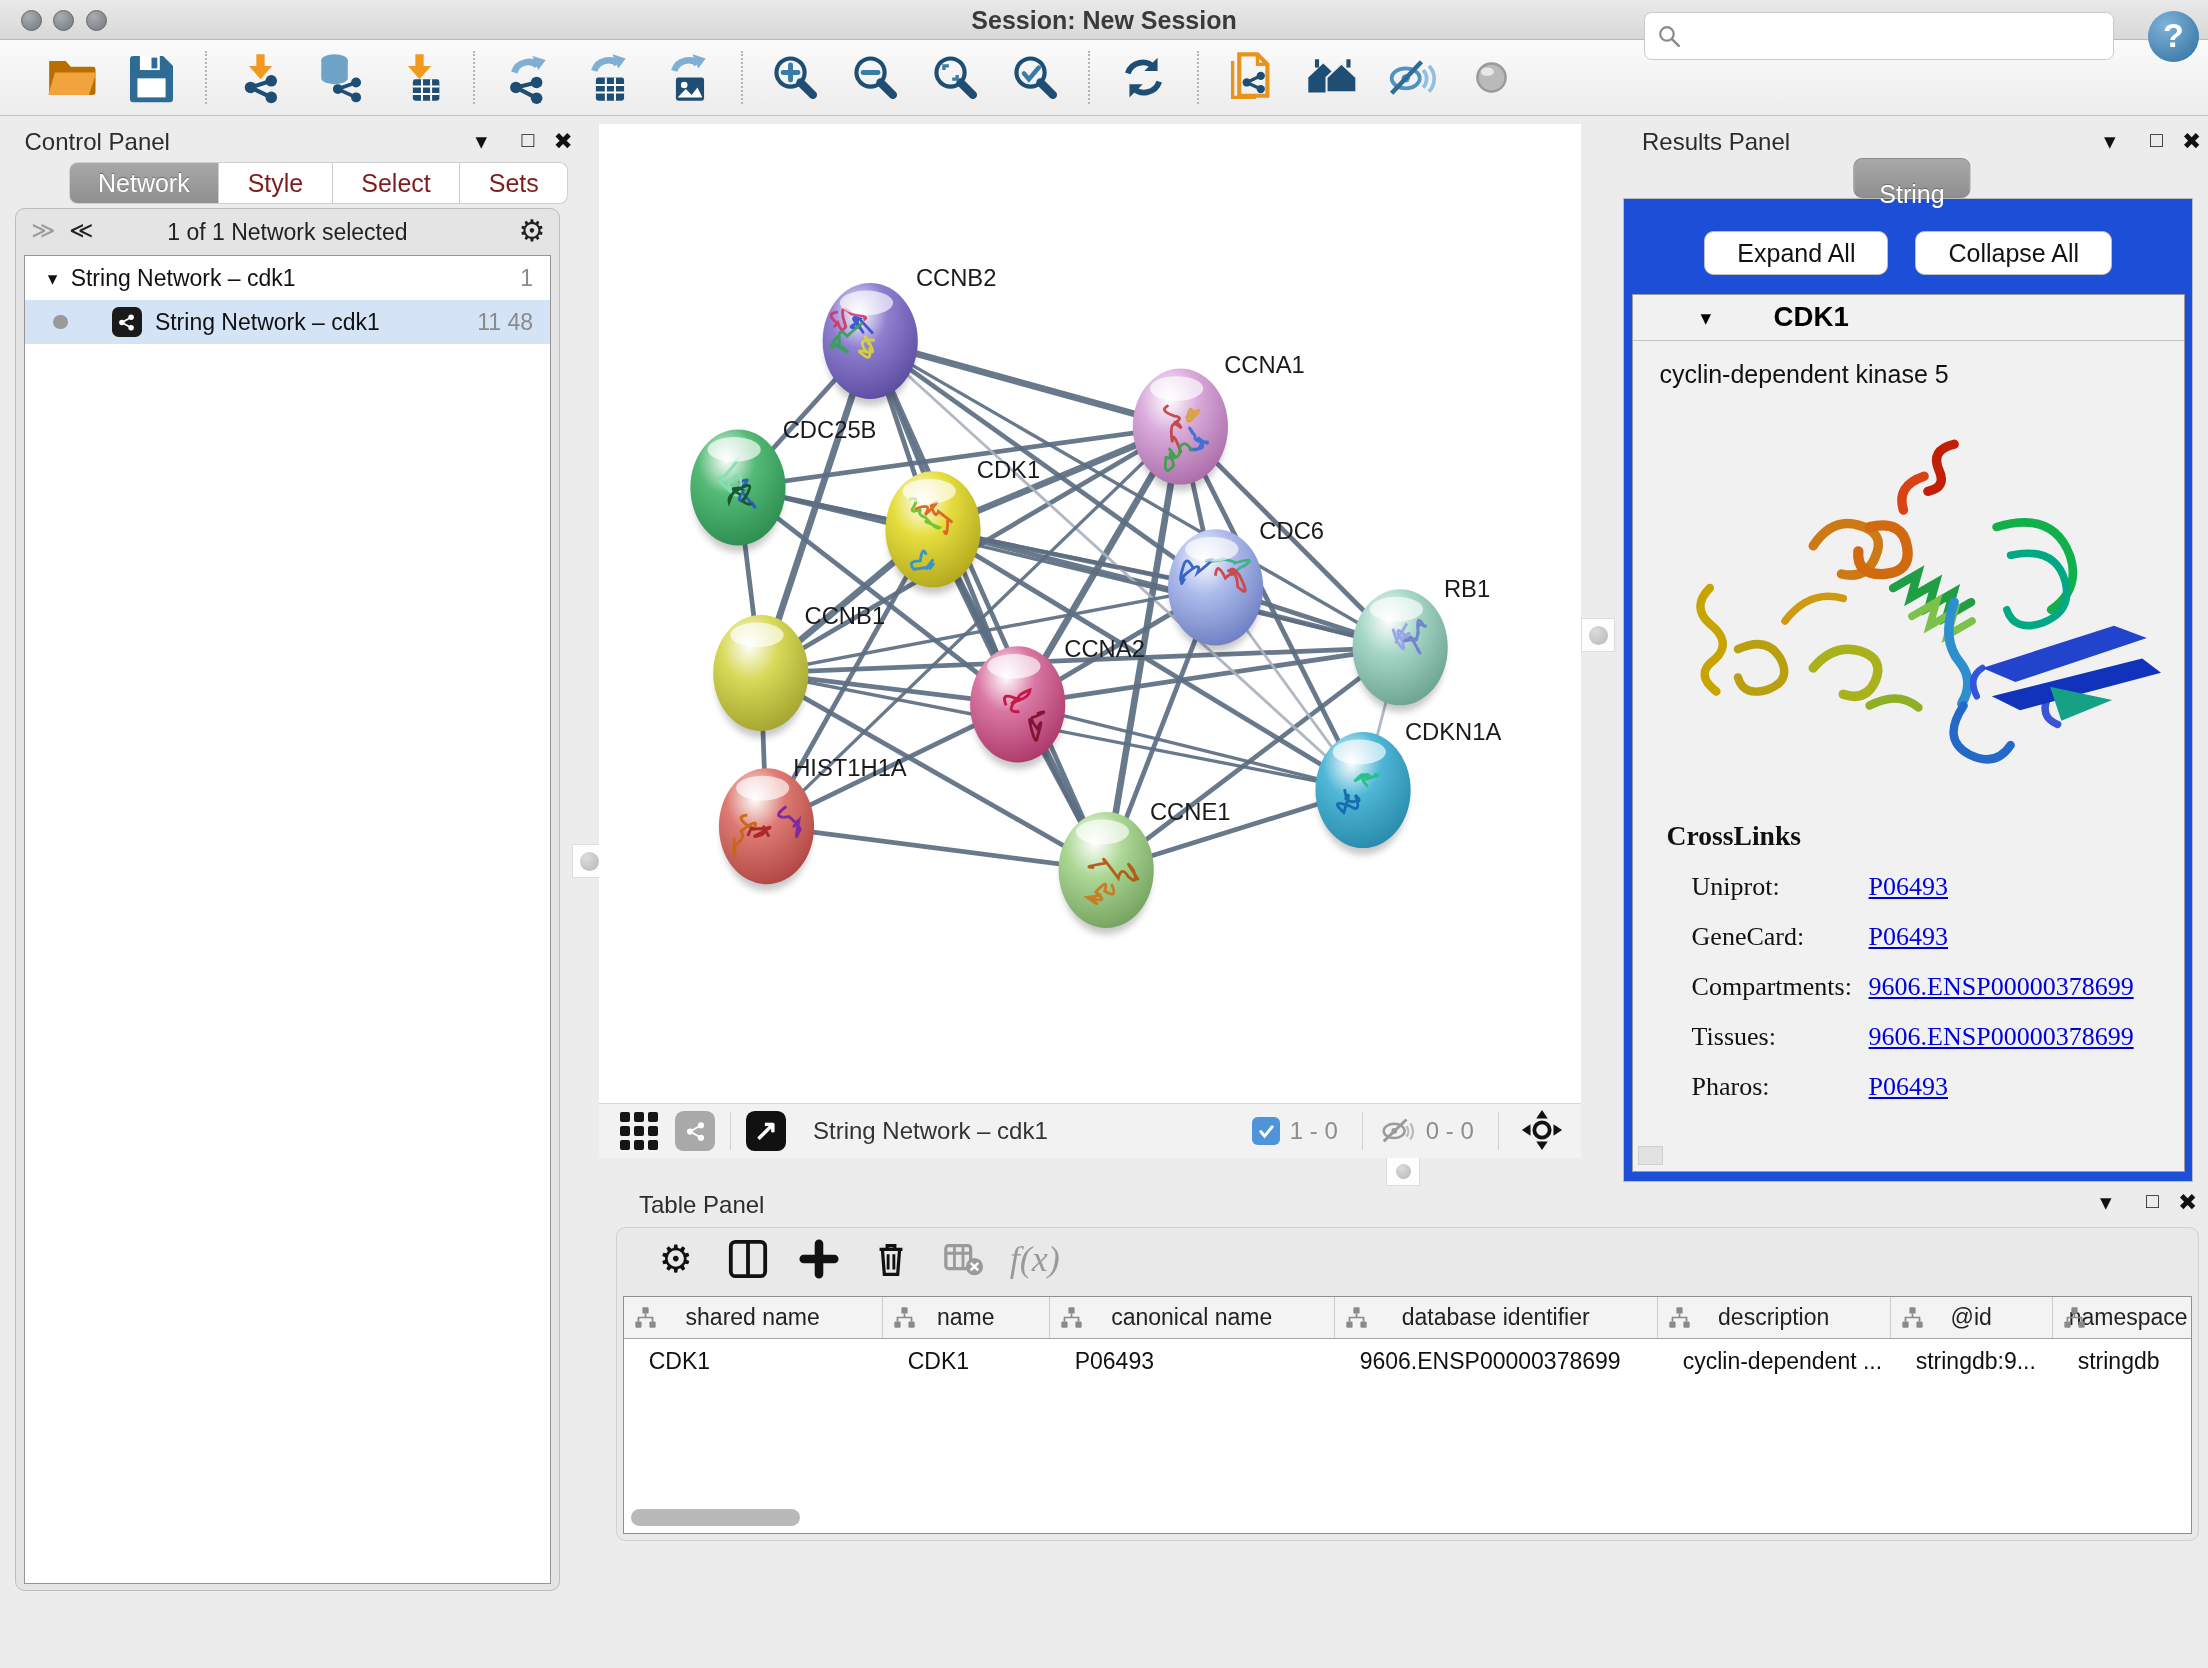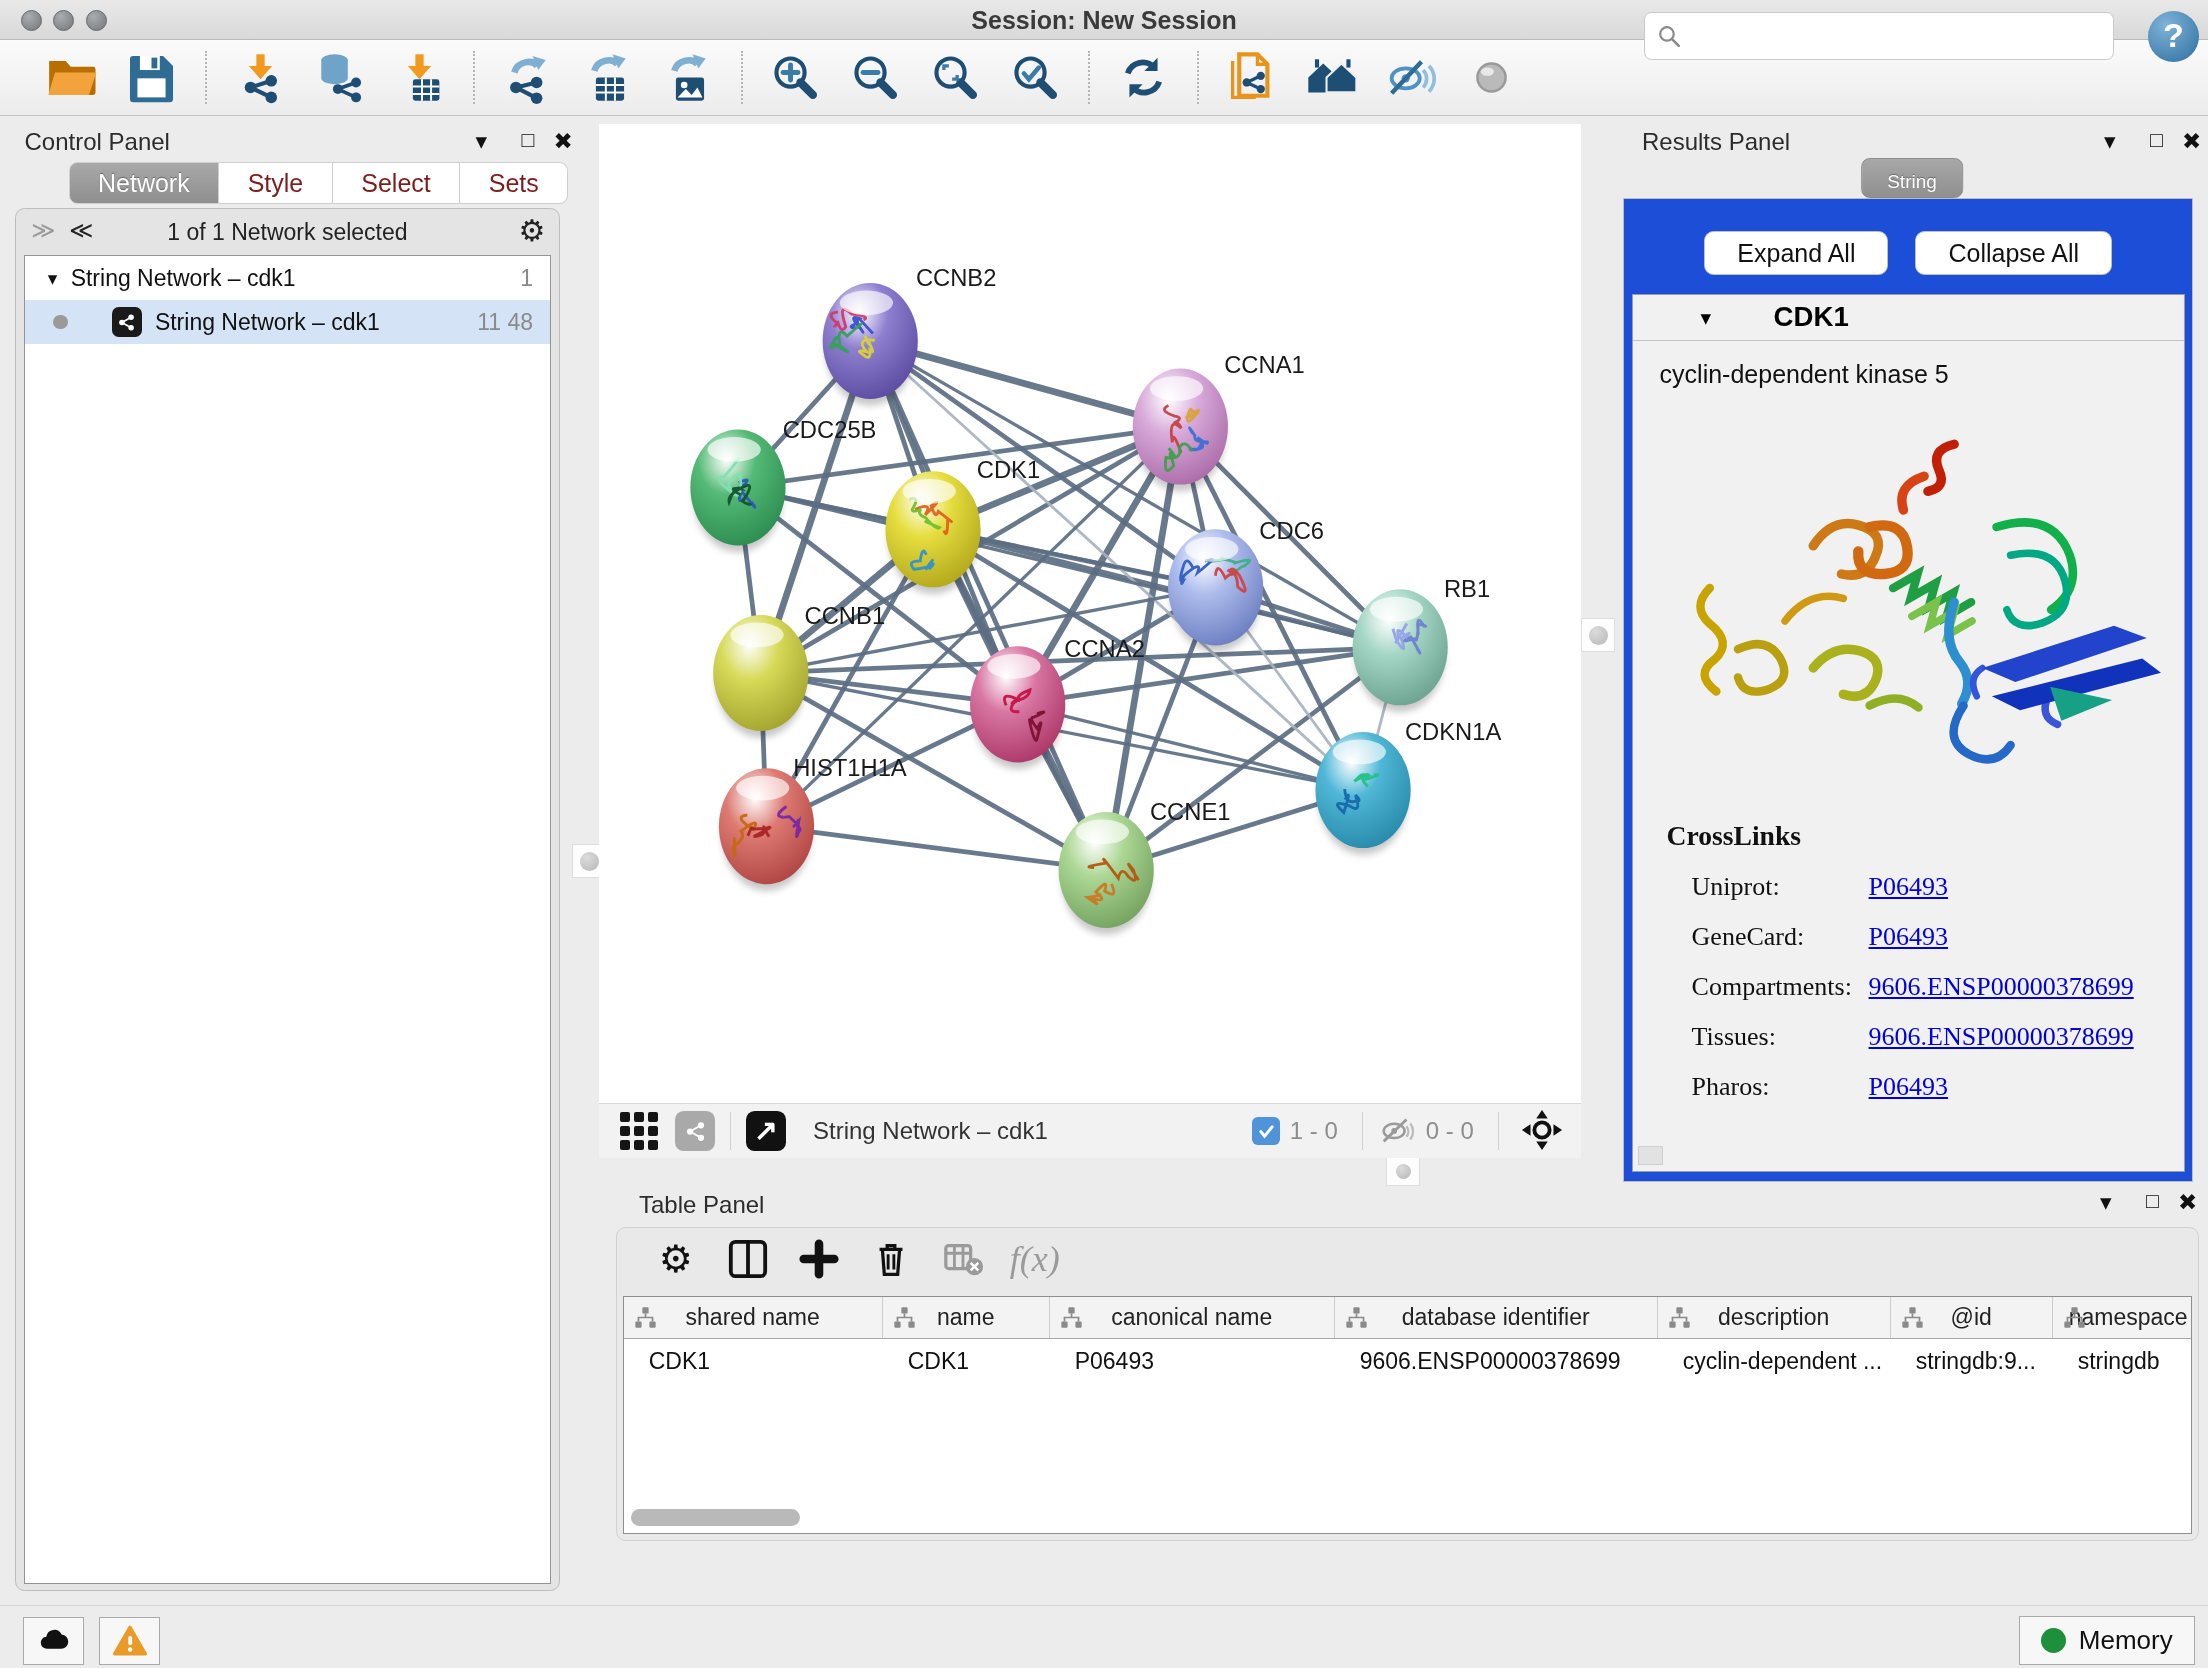--- a/index.html
+++ b/index.html
@@ -105,21 +105,21 @@
   .nt-check svg { width:19px; height:19px; }
   .nt-eye svg { width:38px; height:38px; }
   .nt-target { margin:0 17px 0 5.7px; }
   .nt-target svg { width:44px; height:44px; }
 
   
   .results-panel { position:absolute; left:1623px; top:124px; width:578px; height:1058px; }
   .rp-head { position:relative; height:34px; }
   .rp-head .panel-title { position:absolute; left:19px; top:3.8px; }
   .rp-tab { position:absolute; left:50%; transform:translateX(-50%); top:34px; z-index:2;
-            height:40px; padding:4px 25px; font-size:19px; line-height:38px; color:#fff;
+            height:40px; padding:16px 25px; font-size:25px; line-height:38px; color:#fff;
             background:linear-gradient(#a8a8a8,#8f8f8f); border:1px solid #8a8a8a;
             border-radius:8.6px; text-shadow:0 -1px 1px #666; }
   .rp-box { position:absolute; left:0; top:74px; right:7.6px; bottom:0;
             background:#1d4ed8; border:1.9px solid #bdbdbd; }
   .rp-buttons { position:absolute; left:0; top:32px; width:100%; display:flex;
                 justify-content:center; gap:27px; }
   .rp-btn { height:44px; padding:0 32px; background:#fff; border:1px solid #c0c0c0;
             border-radius:9.5px; font-size:25px; line-height:42px; color:#111; }
   .rp-section { position:absolute; left:7.6px; right:7.6px; top:95px; bottom:9.5px;
                 background:#f1f1f1; border:1.9px solid #9c9c9c; }
@@ -869,33 +869,15 @@
               <div class="t-cell" style="width: 233px;">cyclin-dependent ...</div>
               <div class="t-cell" style="width: 162px;">stringdb:9...</div>
               <div class="t-cell" style="width: 152px;">stringdb</div>
             </div>
           </div>
         <div class="hscroll"></div>
       </div>
     </div>
   </div>
 
-  <div class="statusbar">
-    <div class="sb-btn" style="left:23px">
-      <svg viewBox="0 0 40 40">
-          <path d="M12 29a7 7 0 01-1-14 9.5 9.5 0 0118-2.6A7 7 0 0128 29z" fill="#111"></path>
-        </svg>
-    </div>
-    <div class="sb-btn" style="left:99px">
-      <svg viewBox="0 0 40 40">
-          <path d="M20 4L38 35H2z" fill="#ea9a27" stroke="#ea9a27" stroke-width="4" stroke-linejoin="round"></path>
-          <rect x="18" y="14" width="4.5" height="11" rx="2" fill="#fff"></rect>
-          <circle cx="20.2" cy="30" r="2.6" fill="#fff"></circle>
-        </svg>
-    </div>
-    <div class="memory">
-      <i></i>
-      <span>Memory</span>
-    </div>
-  </div>
 
 </div>
 
 
 </body></html>

